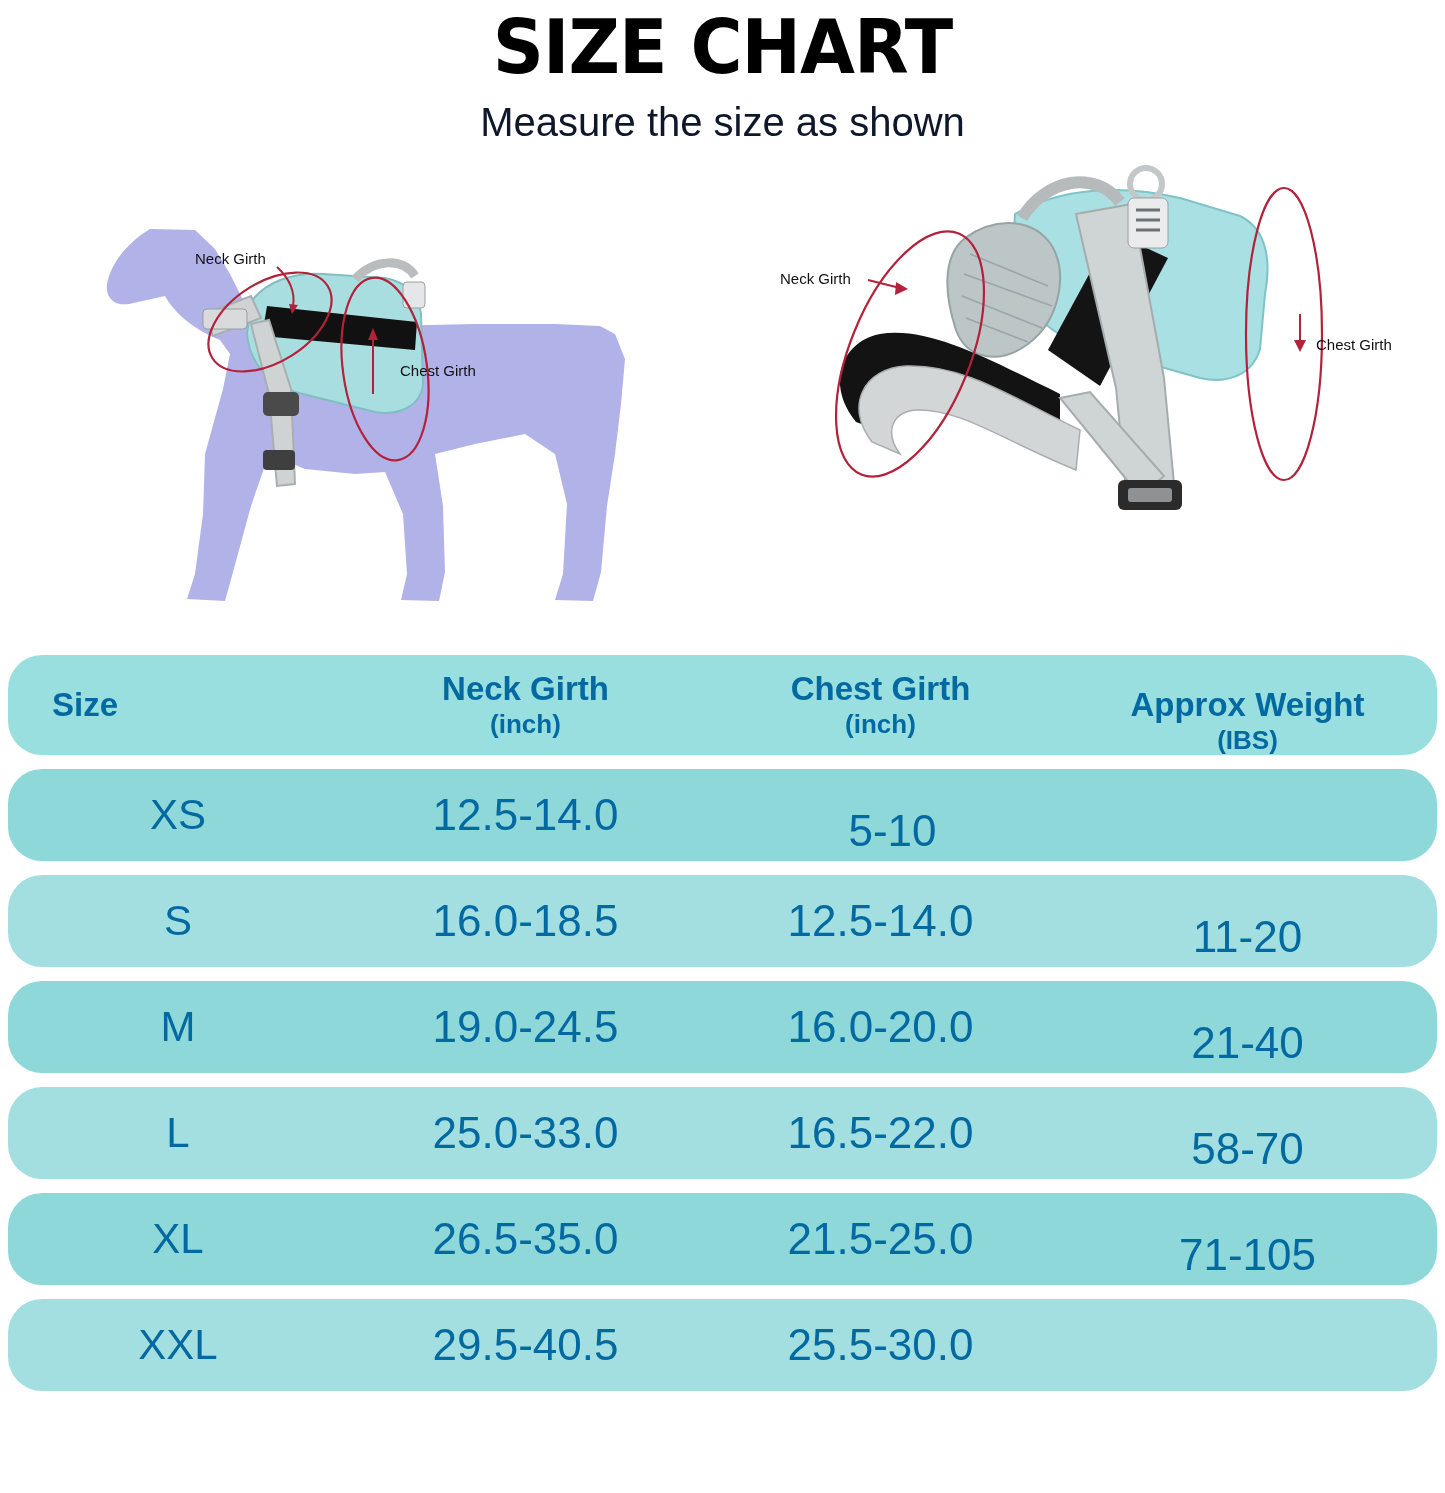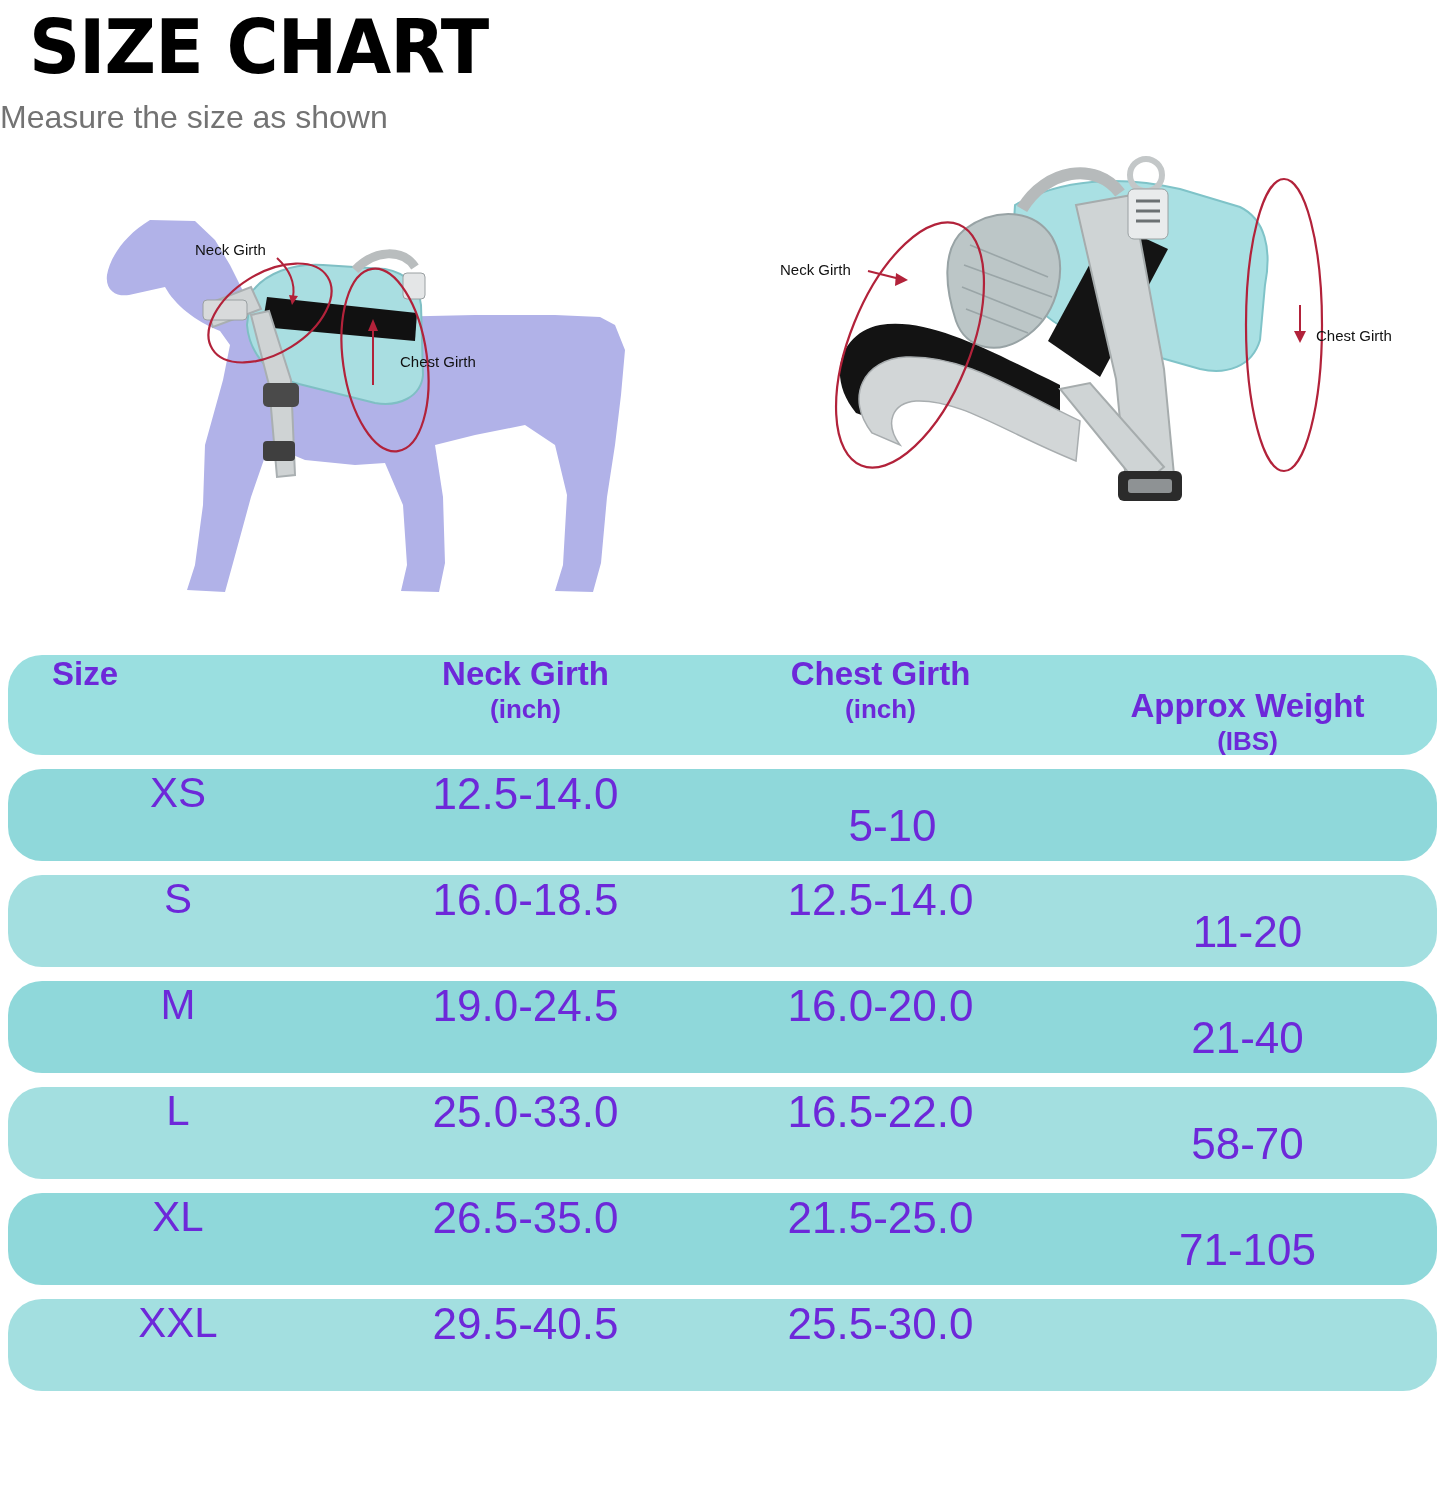--- a/index.html
+++ b/index.html
@@ -11,36 +11,36 @@
     width: 1445px;
     height: 1493px;
     font-family: "Liberation Sans", sans-serif;
     color: #111111;
     position: relative;
     overflow: hidden;
   }
 
   
   .header {
-    text-align: left;
+    text-align: center;
     padding-top: 4px;
   }
   .title {
     font-family: "DejaVu Sans", sans-serif;
     font-weight: bold;
     font-size: 74px;
     letter-spacing: -1px;
     line-height: 1.0;
     color: #000000;
     margin: 6px 0 0 0;
     transform: scaleX(0.96);
   }
   .subtitle {
-    font-size: 32px;
-    color: #737373;
+    font-size: 40px;
+    color: #0f172a;
     margin: 16px 0 0 0;
     line-height: 1.1;
   }
 
   
   .illustrations {
     position: relative;
     height: 470px;
     width: 100%;
   }
@@ -58,24 +58,25 @@
 
   
   .table {
     position: absolute;
     left: 8px;
     top: 655px;
     width: 1429px;
   }
   .row {
     display: flex;
+    align-items: center;
     border-radius: 34px;
     margin-bottom: 14px;
     height: 92px;
-    color: #6d28d9;
+    color: #0369a1;
   }
   .row.header-row {
     background: #9adfe0;
     height: 100px;
   }
   .row.band-a { background: #8fd8da; }
   .row.band-b { background: #a3dfe0; }
 
   .cell {
     text-align: center;

